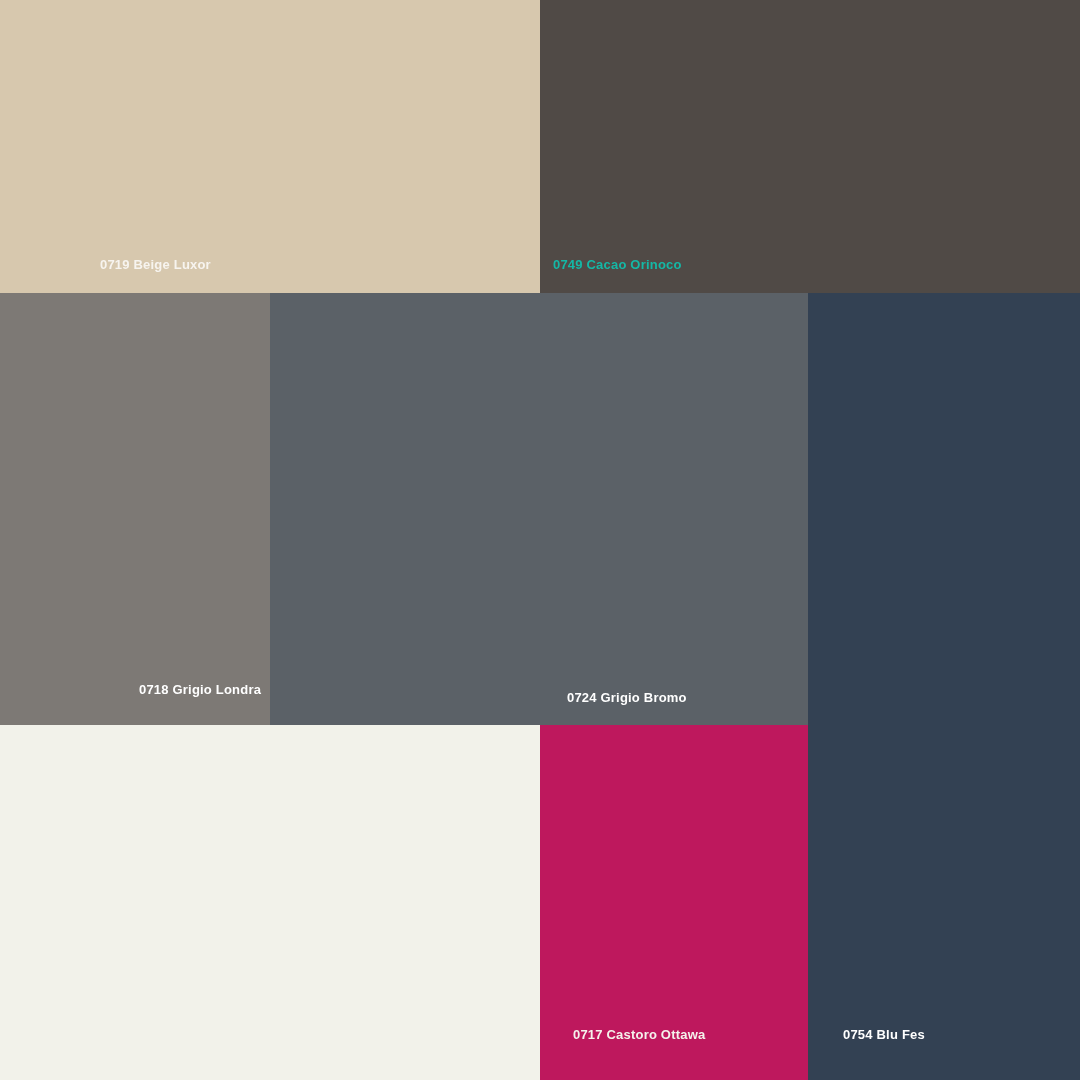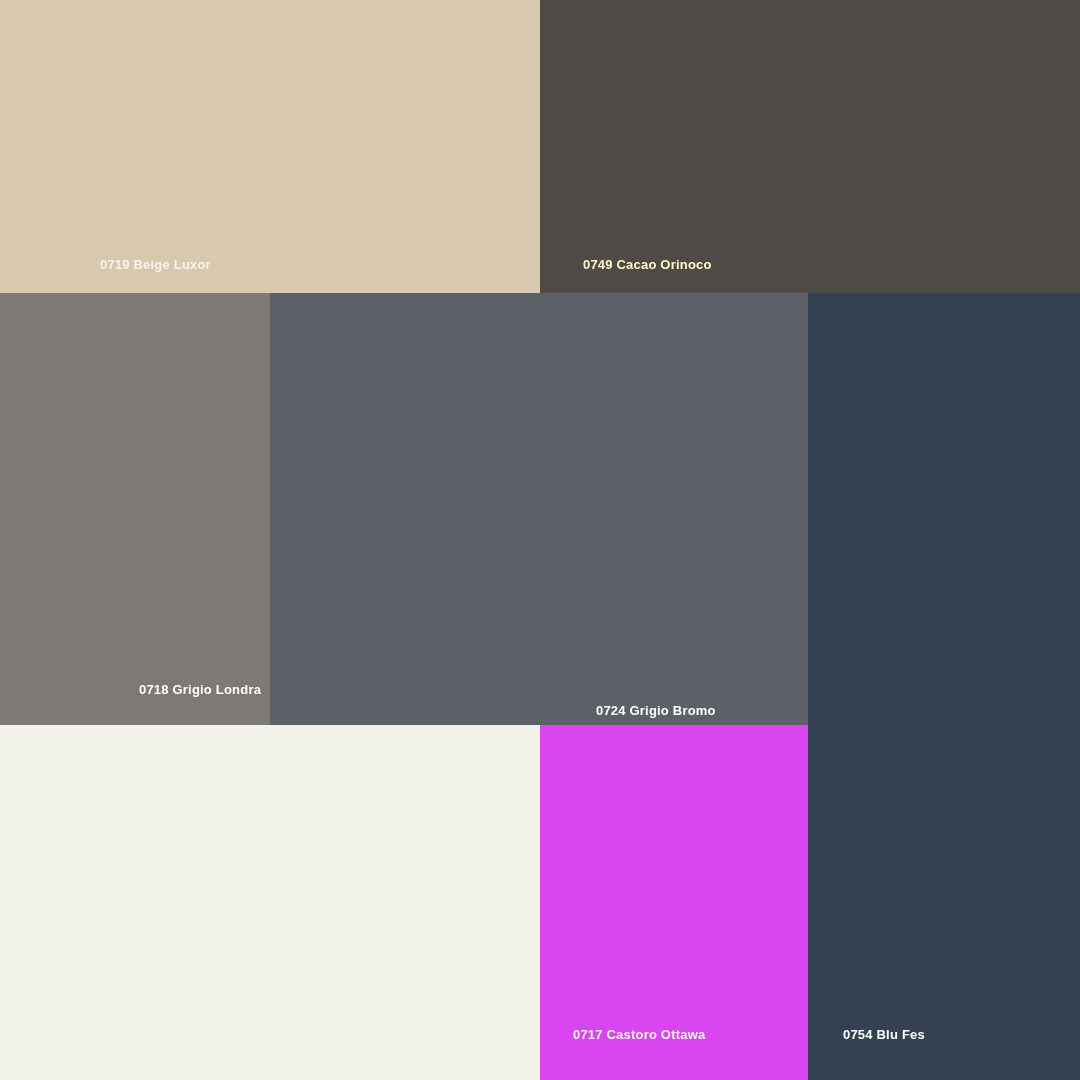--- a/index.html
+++ b/index.html
@@ -29,27 +29,27 @@
   }
 </style>
 </head>
 <body>
 
 <div id="palette">
     <div class="swatch" style="left: 0px; top: 0px; width: 540px; height: 293px; background: rgb(215, 200, 174);">
       <span class="swatch-label" style="color: rgb(247, 244, 239); left: 100px; top: 254px;">0719 Beige Luxor</span>
     </div>
     <div class="swatch" style="left: 540px; top: 0px; width: 540px; height: 293px; background: rgb(80, 74, 70);">
-      <span class="swatch-label" style="color: #fef9c3; left: 43px; top: 254px;">0749 Cacao Orinoco</span>
+      <span class="swatch-label" style="color: #14b8a6; left: 13px; top: 254px;">0749 Cacao Orinoco</span>
     </div>
     <div class="swatch" style="left: 0px; top: 293px; width: 270px; height: 432px; background: rgb(125, 121, 117);">
       <span class="swatch-label" style="color: rgb(255, 255, 255); left: 100px; top: 386px; margin-left: 39px;">0718 Grigio Londra</span>
     </div>
     <div class="swatch" style="left: 270px; top: 293px; width: 538px; height: 432px; background: rgb(91, 97, 103);">
-      <span class="swatch-label" style="color: rgb(255, 255, 255); left: 297px; top: 407px; margin-left: 29px;">0724 Grigio Bromo</span>
+      <span class="swatch-label" style="color: rgb(255, 255, 255); left: 297px; top: 394px;">0724 Grigio Bromo</span>
     </div>
     <div class="swatch" style="left: 808px; top: 293px; width: 313px; height: 787px; background: rgb(51, 65, 83);">
       <span class="swatch-label" style="color: rgb(255, 255, 255); left: 35px; top: 731px;">0754 Blu Fes</span>
     </div>
-    <div class="swatch" style="left: 540px; top: 725px; width: 268px; height: 355px; background: #d946ef;">
+    <div class="swatch" style="left: 540px; top: 725px; width: 268px; height: 355px; background: #be185d;">
       <span class="swatch-label" style="color: rgb(245, 242, 236); left: 33px; top: 299px;">0717 Castoro Ottawa</span>
     </div>
   </div>
 
 </body></html>

